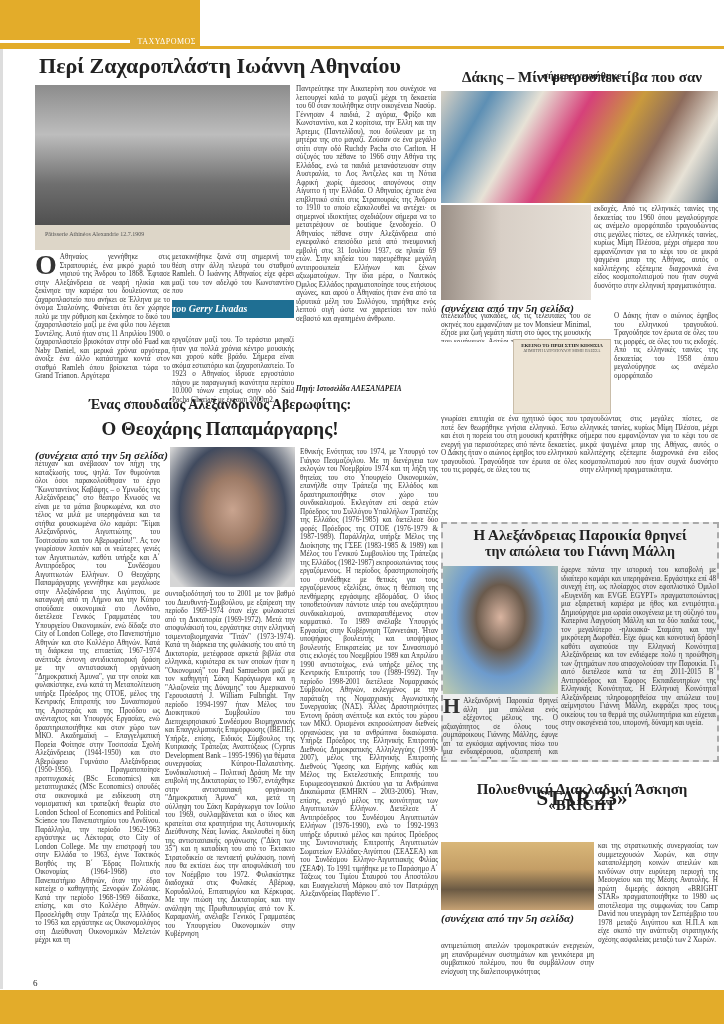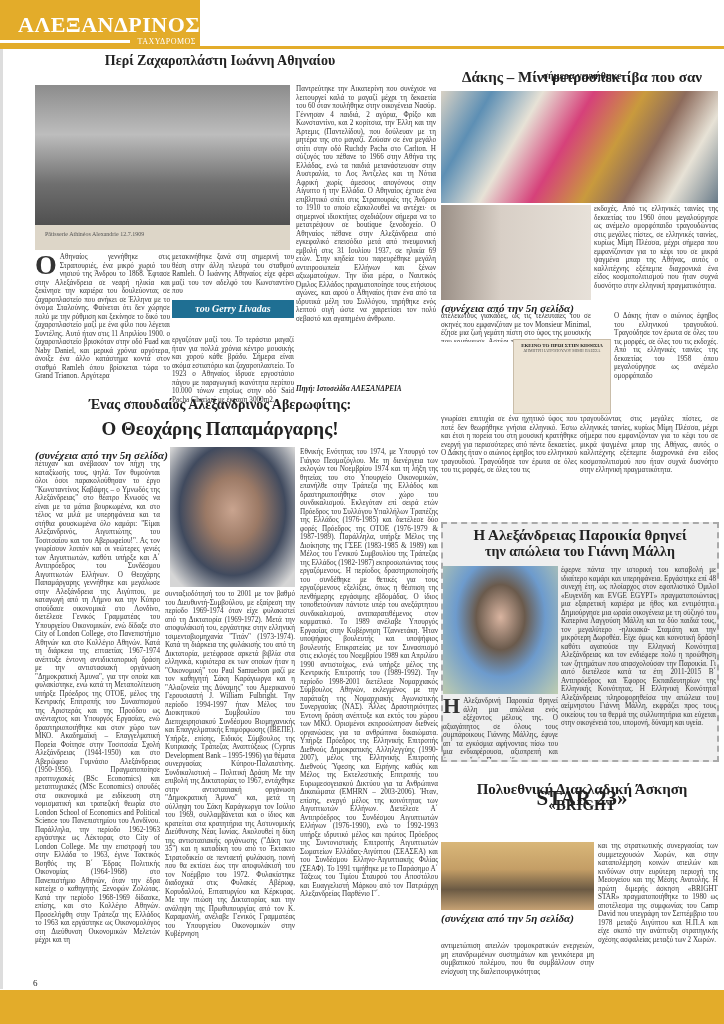--- a/index.html
+++ b/index.html
@@ -10,35 +10,34 @@
 .masthead .sub{position:absolute;right:4px;top:37px;font-size:8px;color:#fff;letter-spacing:0.5px}
 .topline{position:absolute;left:0;top:46px;width:724px;height:3px;background:#e3ac2a}
 .leftrule{position:absolute;left:0;top:49px;width:3px;height:940px;background:#ddd}
 .footer{position:absolute;left:0;top:990px;width:724px;height:34px;background:#e3ac2a}
 .pagenum{position:absolute;left:33px;top:978px;font-size:9px}
 h1,h2{font-family:"Liberation Serif",serif;font-weight:bold;color:#222;text-align:center;line-height:1.05}
 .col{position:absolute;font-size:7.2px;line-height:8.5px;text-align:justify;color:#333;overflow:hidden}
 .photo{position:absolute;overflow:hidden}
 .cont{font-style:italic;font-weight:bold;font-size:11px}
 .dropcap{float:left;font-size:28px;line-height:24px;margin-right:3px;font-weight:bold}
-.byline{position:absolute;background:#1f6f93;color:#fff;font-style:italic;font-weight:bold;font-size:10px;text-align:center;line-height:18px}
+.byline{position:absolute;background:#1f6f93;color:#fff;font-style:italic;font-weight:bold;font-size:10px;line-height:18px}
 .box{position:absolute;border:2px dashed #aaa;background:#efefef}
 </style>
 </head>
 <body>
 
 <div class="masthead">
-  <div class="title">ΑΛΕΞΑΝΔΡΙΝΟΣ</div>
   <div class="bar"></div>
   <div class="sub">ΤΑΧΥΔΡΟΜΟΣ</div>
 </div>
 <div class="topline"></div>
 <div class="leftrule"></div>
 
-<h1 style="position:absolute;left:5px;top:54px;width:430px;font-size:14px;">Περί Ζαχαροπλάστη Ιωάννη Αθηναίου</h1>
+<h1 style="position:absolute;left:5px;top:54px;width:430px;font-size:22px;">Περί Ζαχαροπλάστη Ιωάννη Αθηναίου</h1>
 <div class="photo" style="left:35px;top:85px;width:255px;height:165px;background:linear-gradient(180deg,#8c8c8c 0%,#bdbdbd 30%,#6f6f6f 60%,#3d3d3d 100%);">
   <div style="position:absolute;left:0;bottom:0;width:100%;height:25px;background:#ddd6c8;font-size:6px;color:#555;padding:6px 10px;">Pâtisserie Athinéos Alexandrie 12.7.1909</div>
 </div>
 <div class="col" style="left:35px;top:253px;width:135px;height:142px;">
   <span class="dropcap">Ο</span><span>Αθηναίος γεννήθηκε στις Στραπουριές, ένα μικρό χωριό του νησιού της Άνδρου το 1868. Έφτασε στην Αλεξάνδρεια σε νεαρή ηλικία και ξεκίνησε την καριέρα του δουλεύοντας σε ζαχαροπλαστείο που ανήκει σε Έλληνα με το όνομα Σταλούνης. Φαίνεται ότι δεν χώρησε πολύ με την ρύθμιση και ξεκίνησε το δικό του ζαχαροπλαστείο μαζί με ένα φίλο που λέγεται Συντέλης. Αυτό ήταν στις 11 Απριλίου 1900. ο ζαχαροπλαστείο βρισκόταν στην οδό Fuad και Naby Daniel, και μερικά χρόνια αργότερα, άνοιξε ένα άλλο κατάστημα κοντά στον σταθμό Ramleh όπου βρίσκεται τώρα το Grand Trianon. Αργότερα</span>
 </div>
 <div class="col" style="left:172px;top:253px;width:122px;height:45px;">μετακινήθηκε ξανά στη σημερινή του θέση στην άλλη πλευρά του σταθμού Ramleh. Ο Ιωάννης Αθηναίος είχε φέρει μαζί του τον αδελφό του Κωνσταντίνο που</div>
 <div class="byline" style="left:172px;top:300px;width:122px;height:18px;">του Gerry Livadas</div>
 <div class="col" style="left:172px;top:336px;width:122px;height:75px;">εργαζόταν μαζί του. Το τεράστιο μαγαζί ήταν για πολλά χρόνια κέντρο μουσικής και χορού κάθε βράδυ. Σήμερα είναι ακόμα εστιατόριο και ζαχαροπλαστείο. Το 1923 ο Αθηναίος ίδρυσε εργοστάσιο πάγου με παραγωγική ικανότητα περίπου 10.000 τόνων ετησίως στην οδό Said Pacha Gheriani με έκταση 3000m2.</div>
 <div class="col" style="left:296px;top:85px;width:140px;height:300px;">Παντρεύτηκε την Αικατερίνη που συνέχισε να λειτουργεί καλά το μαγαζί μέχρι τη δεκαετία του 60 όταν πουλήθηκε στην οικογένεια Νασύρ. Γέννησαν 4 παιδιά, 2 αγόρια, Φρίξο και Κωνσταντίνο, και 2 κορίτσια, την Έλλη και την Άρτεμις (Παντελίδου), που δούλευαν με τη μητέρα της στο μαγαζί. Ζούσαν σε ένα μεγάλο σπίτι στην οδό Ruchdy Pacha στο Carlton. Η σύζυγός του πέθανε το 1966 στην Αθήνα της Ελλάδας, ενώ τα παιδιά μετανάστευσαν στην Αυστραλία, το Λος Άντζελες και τη Νότια Αφρική χωρίς άμεσους απογόνους στην Αίγυπτο ή την Ελλάδα. Ο Αθηναίος έχτισε ένα επιβλητικό σπίτι στις Στραπουριές της Άνδρου το 1910 το οποίο εξακολουθεί να αντέχει· οι σημερινοί ιδιοκτήτες σχεδιάζουν σήμερα να το μετατρέψουν σε boutique ξενοδοχείο. Ο Αθηναίος πέθανε στην Αλεξάνδρεια από εγκεφαλικό επεισόδιο μετά από πνευμονική εμβολή στις 31 Ιουλίου 1937, σε ηλικία 69 ετών. Στην κηδεία του παρευρέθηκε μεγάλη αντιπροσωπεία Ελλήνων και ξένων αξιωματούχων. Την ίδια μέρα, ο Ναυτικός Όμιλος Ελλάδος πραγματοποίησε τους ετήσιους αγώνες, και αφού ο Αθηναίος ήταν ένα από τα ιδρυτικά μέλη του Συλλόγου, τηρήθηκε ενός λεπτού σιγή ώστε να χαιρετίσει τον πολύ σεβαστό και αγαπημένο άνθρωπο.</div>

